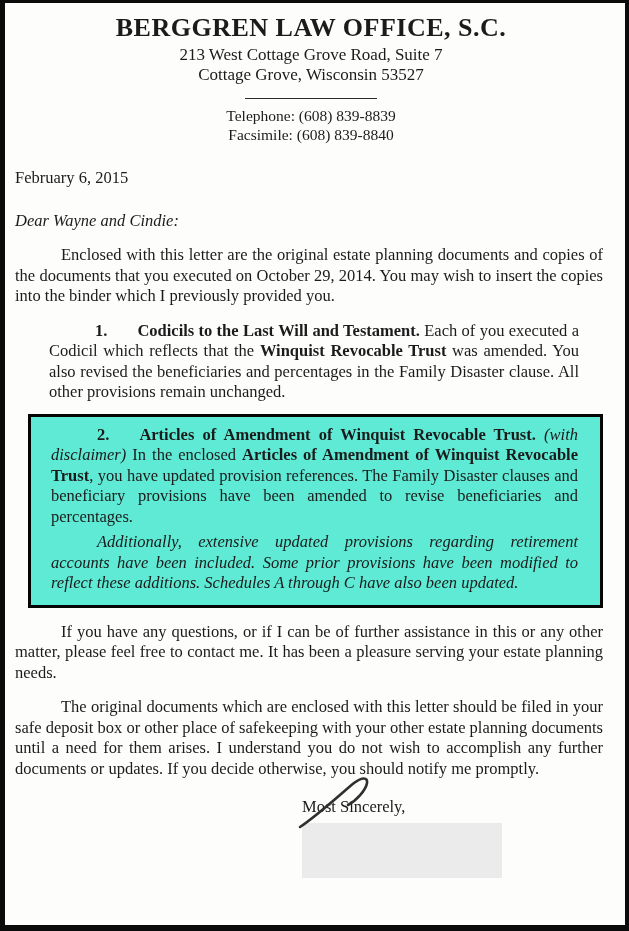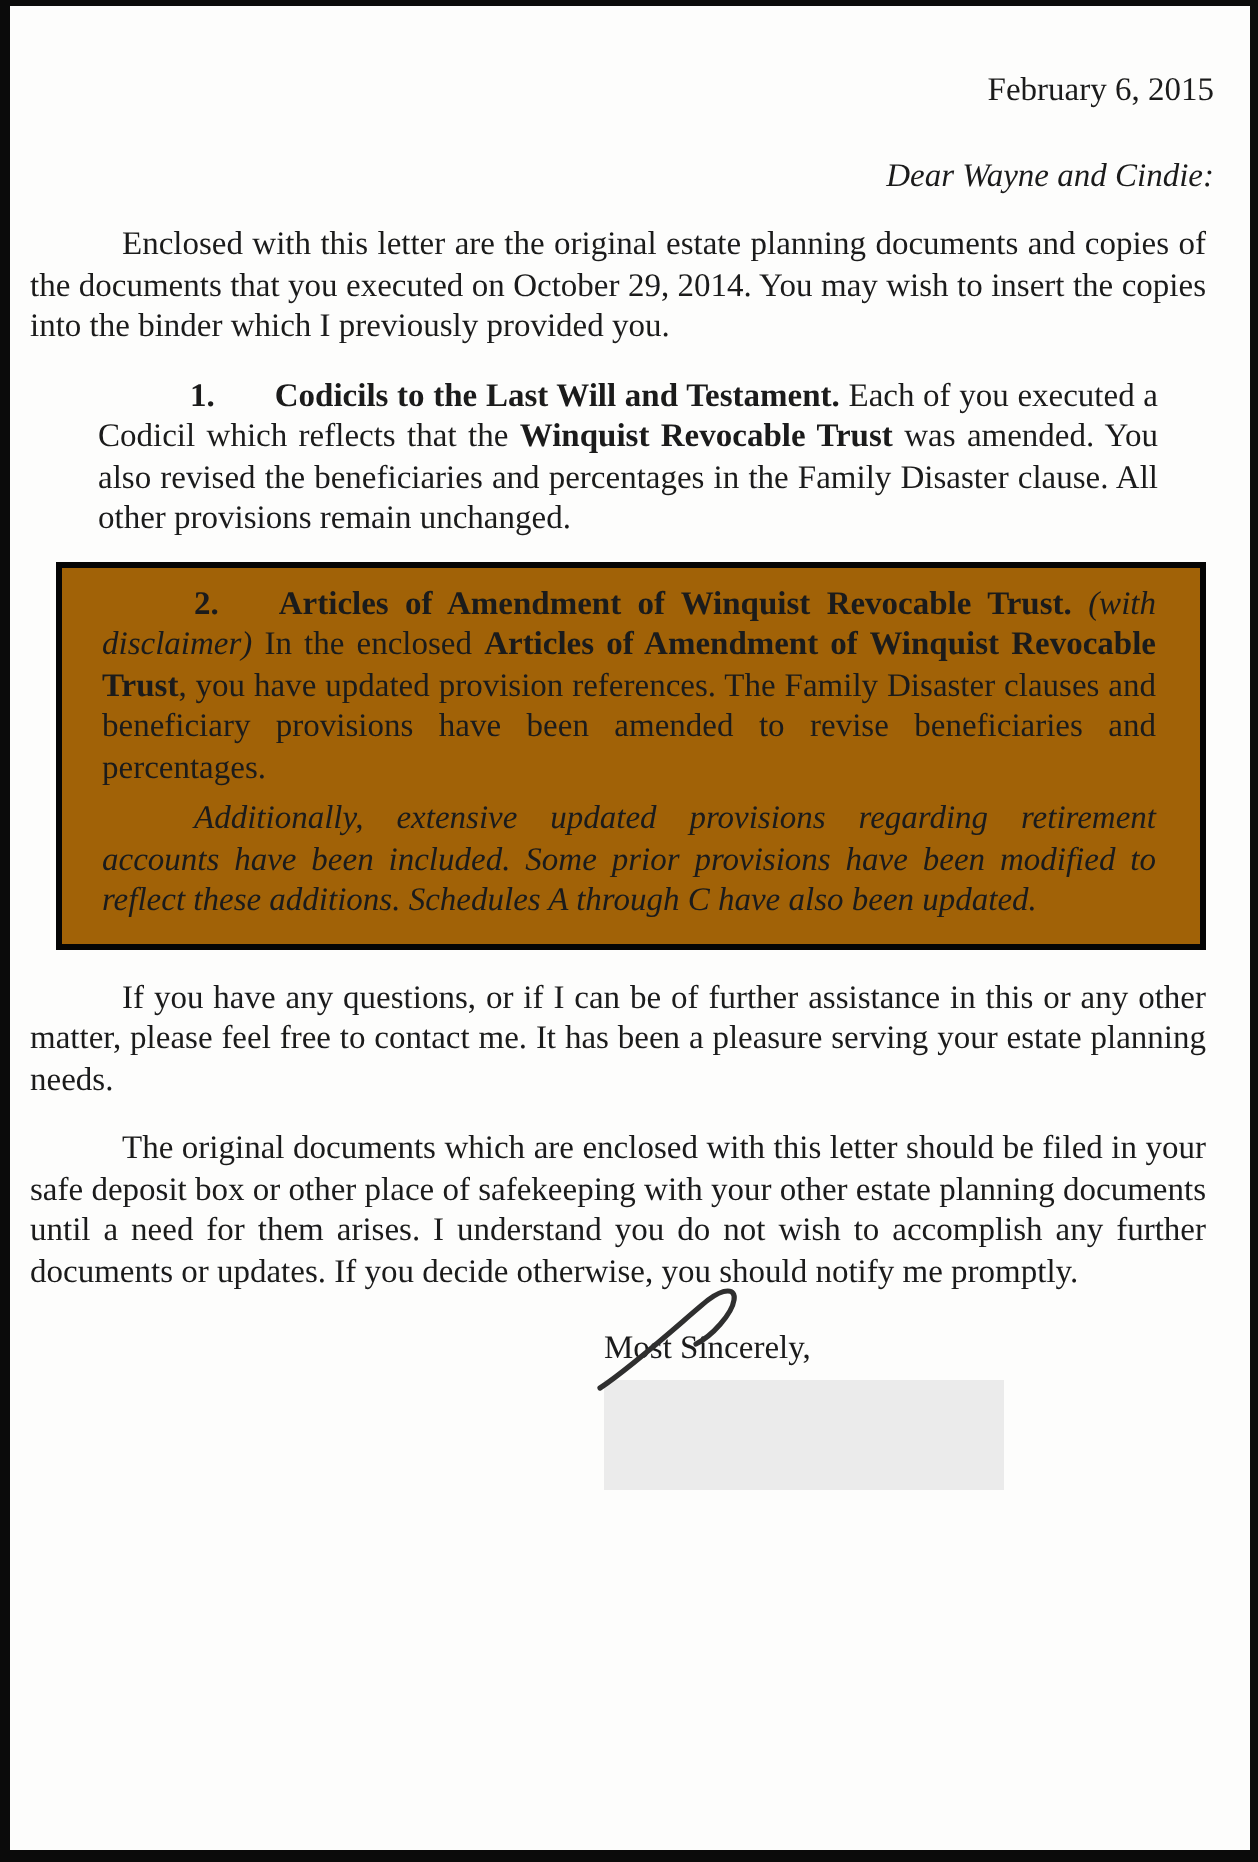--- a/index.html
+++ b/index.html
@@ -16,51 +16,59 @@
   }
   .content{padding:8px 18px 0 10px;}
   
   .letterhead{text-align:center;}
   .firm-name{font-size:26px;font-weight:bold;letter-spacing:.5px;margin:2px 0 2px;}
   .lh-addr{font-size:17px;line-height:20px;}
   .lh-divider{width:132px;border:0;border-top:1.5px solid #2a2a2a;margin:13px auto 7px;}
   .lh-phone{font-size:15.5px;line-height:19px;}
   
   .body-text{font-size:16.5px;line-height:20.5px;}
-  p{margin:0;text-align:right;}
+  p{margin:0;}
   .para{text-align:justify;text-indent:46px;margin-top:14px;margin-right:4px;}
   .date-line{margin-top:24px;}
   .recipient{margin-top:19px;line-height:20px;}
   .salutation{margin-top:22px;font-style:italic;}
   .item{margin:14px 28px 0 34px;text-align:justify;text-indent:46px;}
   .item .tab{display:inline-block;width:30px;}
   .hu{font-weight:bold;}
   .bold{font-weight:bold;}
   .ital{font-style:italic;}
   
   .highlight-box{
     margin:11px 4px 0 13px;
     border:3px solid #050505;
-    background:#a16207;
+    background:#5eead4;
     padding:5px 20px 11px 16px;
   }
   .highlight-box .item{margin:3px 2px 0 4px;}
   .highlight-box .boxpara{text-align:justify;text-indent:46px;margin:5px 2px 0 4px;font-style:italic;}
   
   .closing-block{margin-top:18px;margin-left:287px;position:relative;width:240px;}
   .closing-text{position:relative;display:inline-block;}
   .pen-mark{position:absolute;left:-6px;top:-22px;pointer-events:none;}
   .sig-redacted{width:200px;height:55px;background:#ebebeb;margin-top:5px;}
 </style>
 </head>
 <body>
 
 <div class="page">
   <div class="content">
 
+    <div class="letterhead">
+      <div class="firm-name">BERGGREN LAW OFFICE, S.C.</div>
+      <div class="lh-addr">213 West Cottage Grove Road, Suite 7</div>
+      <div class="lh-addr">Cottage Grove, Wisconsin 53527</div>
+      <hr class="lh-divider">
+      <div class="lh-phone">Telephone:  (608) 839-8839</div>
+      <div class="lh-phone">Facsimile:  (608) 839-8840</div>
+    </div>
 
     <div class="body-text">
       <p class="date-line">February 6, 2015</p>
 
 
       <p class="salutation">Dear Wayne and Cindie:</p>
 
       <p class="para">Enclosed with this letter are the original estate planning documents and copies of the documents that you executed on October 29, 2014.  You may wish to insert the copies into the binder which I previously provided you.</p>
 
       <p class="item"><span class="bold">1.</span><span class="tab"></span><span class="hu">Codicils to the Last Will and Testament</span><span class="bold">.</span><span>  Each of you executed a Codicil which reflects that the </span><span class="bold">Winquist Revocable Trust</span><span> was amended.  You also revised the beneficiaries and percentages in the Family Disaster clause.  All other provisions remain unchanged.</span></p>

